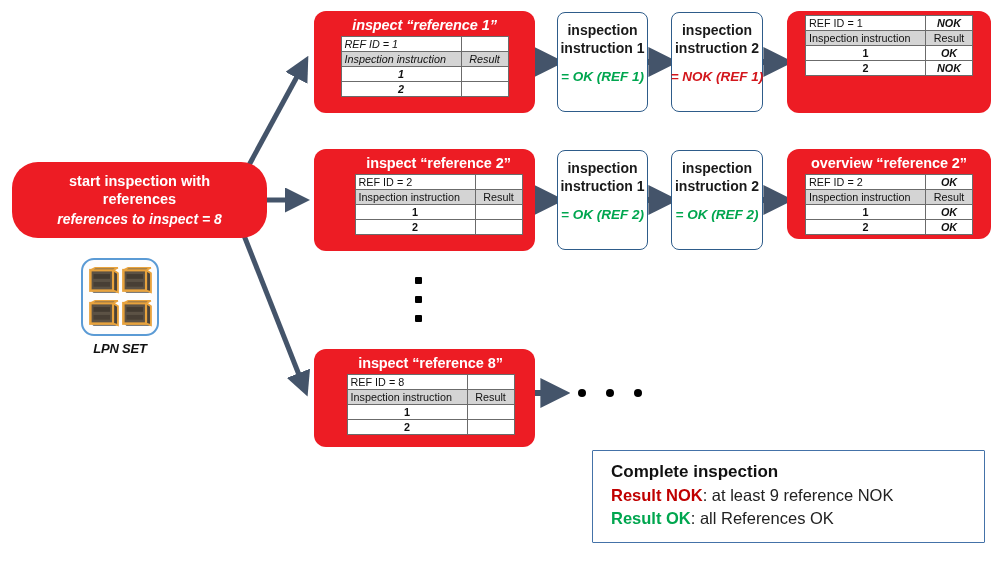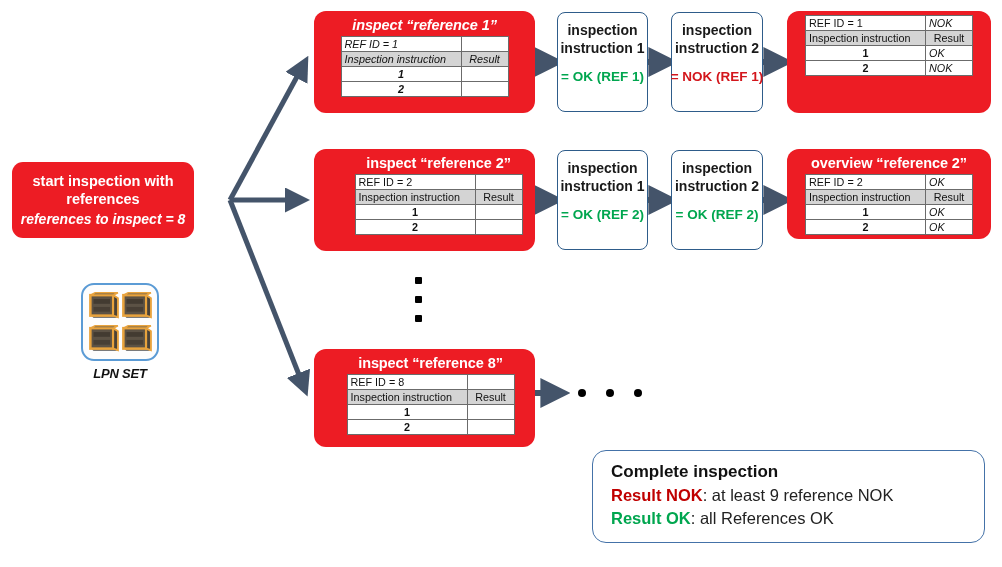--- a/index.html
+++ b/index.html
@@ -56,21 +56,21 @@
     border-radius:8px;
     display:flex;
     flex-direction:column;
     align-items:center;
   }
   .wb-title{
     font-weight:bold;font-size:14px;color:#1a1a1a;text-align:center;
     line-height:1.28;margin-top:9px;
   }
   .wb-res{
-    font-weight:bold;font-size:13.5px;margin-top:11px;
+    font-weight:bold;font-style:italic;font-size:13.5px;margin-top:11px;
     white-space:nowrap;
   }
   .ok{color:#00A64F;}
   .nok{color:#D3161C;}
 
   
   table.itab{
     border-collapse:collapse;
     background:#ffffff;
     margin:0 auto;
@@ -83,24 +83,24 @@
     color:#111;
     height:14px;
     padding:0 3px;
     line-height:13px;
     white-space:nowrap;
   }
   td.c-label{width:113px;text-align:left;}
   td.c-res{width:40px;text-align:center;}
   tr.hdr td{background:#d4d4d4;font-size:10.8px;}
   td.num{text-align:center;font-weight:bold;}
-  td.verdict{font-weight:normal;font-style:italic;font-size:11.5px;text-align:left;}
-
-  
-  .lpn-wrap{position:absolute;margin-top:25px;}
+  td.verdict{font-weight:bold;font-style:italic;font-size:11.5px;text-align:center;}
+
+  
+  .lpn-wrap{position:absolute;}
   .lpn-card{
     width:78px;height:78px;box-sizing:border-box;
     border:2.4px solid #5B9BD5;border-radius:13px;
     background:#fdfdfd;
     display:grid;grid-template-columns:1fr 1fr;grid-template-rows:1fr 1fr;
     gap:1px;padding:5px;
   }
   .crate{position:relative;}
   .lpn-label{
     text-align:center;font-style:italic;font-weight:bold;font-size:13px;
@@ -111,21 +111,21 @@
   .v-dots{position:absolute;display:flex;flex-direction:column;align-items:center;gap:12px;}
   .v-dots i{width:7px;height:7px;background:#000;border-radius:1px;display:block;}
   .h-dots{position:absolute;display:flex;align-items:center;gap:20px;}
   .h-dots i{width:8px;height:8px;background:#000;border-radius:50%;display:block;}
 
   
   .legend{
     position:absolute;
     background:#ffffff;
     border:1.4px solid #4472a8;
-    border-radius:14px;
+    border-radius:1px;
     box-sizing:border-box;
     padding:10px 14px 10px 18px;
   }
   .lg-title{font-size:17px;font-weight:bold;color:#111;line-height:1.35;}
   .lg-row{font-size:16.5px;line-height:1.42;color:#222;}
   .lg-nok{color:#C00000;font-weight:bold;}
   .lg-ok{color:#00A64F;font-weight:bold;}
 </style>
 </head>
 <body>
@@ -147,21 +147,21 @@
     <line x1="648" y1="62" x2="670" y2="62" stroke="#44546A" stroke-width="6" marker-end="url(#ah)"></line>
     <line x1="763" y1="62" x2="785" y2="62" stroke="#44546A" stroke-width="6" marker-end="url(#ah)"></line>
 
     <line x1="534" y1="200" x2="556" y2="200" stroke="#44546A" stroke-width="6" marker-end="url(#ah)"></line>
     <line x1="648" y1="200" x2="670" y2="200" stroke="#44546A" stroke-width="6" marker-end="url(#ah)"></line>
     <line x1="763" y1="200" x2="785" y2="200" stroke="#44546A" stroke-width="6" marker-end="url(#ah)"></line>
 
     <line x1="534" y1="393" x2="562" y2="393" stroke="#44546A" stroke-width="6" marker-end="url(#ah)"></line>
   </svg>
 
-  <div class="node start-box" style="left:12px;top:162px;width:182px;height:76px;">
+  <div class="node start-box" style="left:12px;top:162px;width:255px;height:76px;border-radius:26px;">
     <div class="start-title">
       <span>start inspection with</span><br>
       <span>references</span>
     </div>
     <div class="start-sub">references to inspect = 8</div>
   </div>
 
   <div class="lpn-wrap" style="left:81px;top:258px;">
     <div class="lpn-card">
       <span class="crate">

